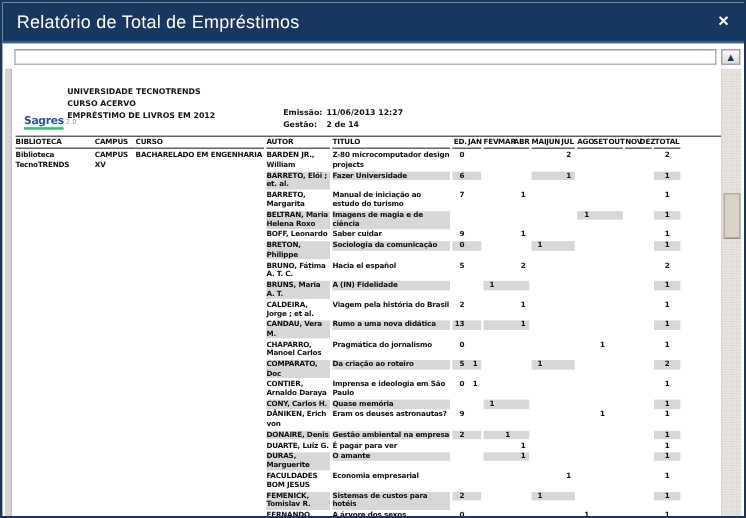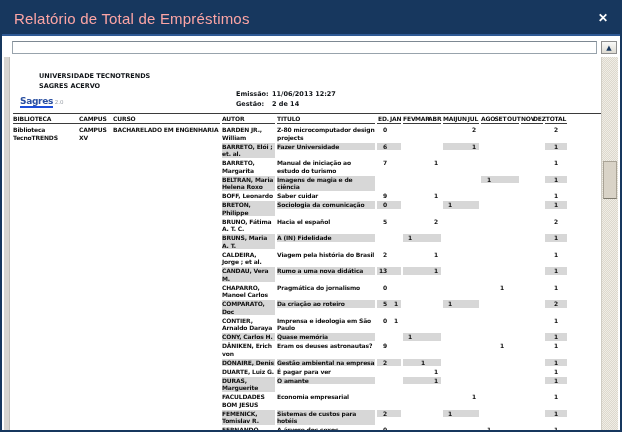--- a/index.html
+++ b/index.html
@@ -3,21 +3,21 @@
 <meta charset="utf-8">
 <style>
   * { margin:0; padding:0; box-sizing:border-box; }
   body { width:622px; height:432px; font-family:"DejaVu Sans", sans-serif; background:#fff; }
   .window { position:relative; width:622px; height:432px; border:2px solid #17375e; background:#fff; overflow:hidden; }
 
   
   .titlebar { position:absolute; top:0; left:0; right:0; height:34px; background:#17375e;
     border-bottom:2px solid #2f5a95; display:flex; align-items:center; padding:0 12px;
     font-family:"Liberation Sans", sans-serif; }
-  .titlebar .ttl { color:#fca5a5; font-size:15px; font-weight:500; letter-spacing:.2px; }
+  .titlebar .ttl { color:#ffffff; font-size:15px; font-weight:500; letter-spacing:.2px; }
   .titlebar .close { margin-left:auto; color:#fff; font-size:12px; font-weight:900; cursor:pointer; line-height:1; }
 
   
   .toolbar-input { position:absolute; top:39px; left:10px; width:585px; height:13px;
     background:#fff; border:1px solid #98a3ac; border-top-color:#7d8892; }
   .scroll-up { position:absolute; top:39px; right:3px; width:16px; height:13px;
     background:linear-gradient(#fafaf8,#dddad2); border:1px solid #8e8e8e; display:flex;
     align-items:center; justify-content:center; font-size:7px; color:#17375e; cursor:pointer; }
 
   
@@ -27,23 +27,23 @@
   .vscroll { width:17px; position:relative;
     background-image:conic-gradient(#f0ede6 90deg,#dcd8cd 90deg 180deg,#f0ede6 180deg 270deg,#dcd8cd 270deg);
     background-size:2px 2px; border-left:1px solid #cfccc4; }
   .vthumb { position:absolute; left:1px; right:1px; top:104px; height:38px; background:#d9d3c7;
     border:1px solid #a9a396; border-bottom-color:#7e7a6e; }
 
   
   .rep-head { position:relative; height:42px; margin-left:4px; font-size:6.5px; font-weight:bold; color:#101418; }
   .logo { position:absolute; left:6px; top:25px; font-size:9px; font-weight:bold; color:#2b50a1;
     font-family:"DejaVu Sans", sans-serif; }
-  .logo .lg-name { border-bottom:2px solid #1d4ed8; letter-spacing:-0.3px; }
+  .logo .lg-name { border-bottom:2px solid #22c55e; letter-spacing:-0.3px; }
   .logo .lg-ver { color:#9aa0a8; font-size:5.5px; font-weight:normal; }
-  .org { margin-left:25px; line-height:10px; }
+  .org { margin-left:42px; line-height:10px; }
   .meta { position:absolute; left:222px; top:18px; line-height:10px; }
   .meta .mrow { display:flex; }
   .meta .mlab { width:36px; }
 
   
   .table { margin-left:3px; font-size:6px; font-weight:bold; color:#101010; letter-spacing:-0.15px; }
   .row { display:flex; align-items:flex-start; }
   .hrow { border-top:1px solid #3b3b3b; padding-top:1px; margin-bottom:1px; }
   .drow { padding:1px 0 0.5px 0; }
   .cell { line-height:7.5px; }
@@ -80,21 +80,22 @@
   <div class="content">
     <div class="page-edge"></div>
 
     <div class="page">
       <div class="rep-head">
         <div class="logo">
           <span class="lg-name">Sagres</span><span class="lg-ver"> 2.0</span>
         </div>
         <div class="org">
           <div>UNIVERSIDADE TECNOTRENDS</div>
-          <div>SAGRES ACERVO</div>
+          <div>CURSO ACERVO</div>
+          <div>EMPRÉSTIMO DE LIVROS EM 2012</div>
         </div>
         <div class="meta">
           <div class="mrow">
             <span class="mlab">Emissão:</span>
             <span>11/06/2013 12:27</span>
           </div>
           <div class="mrow">
             <span class="mlab">Gestão:</span>
             <span>2 de 14</span>
           </div>

